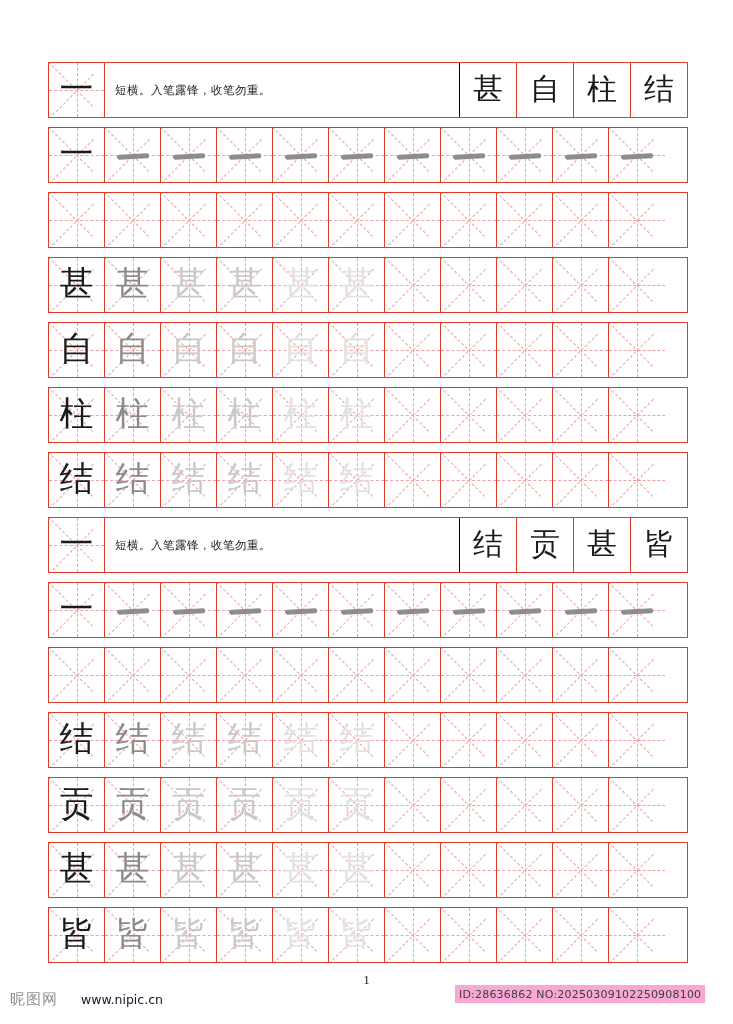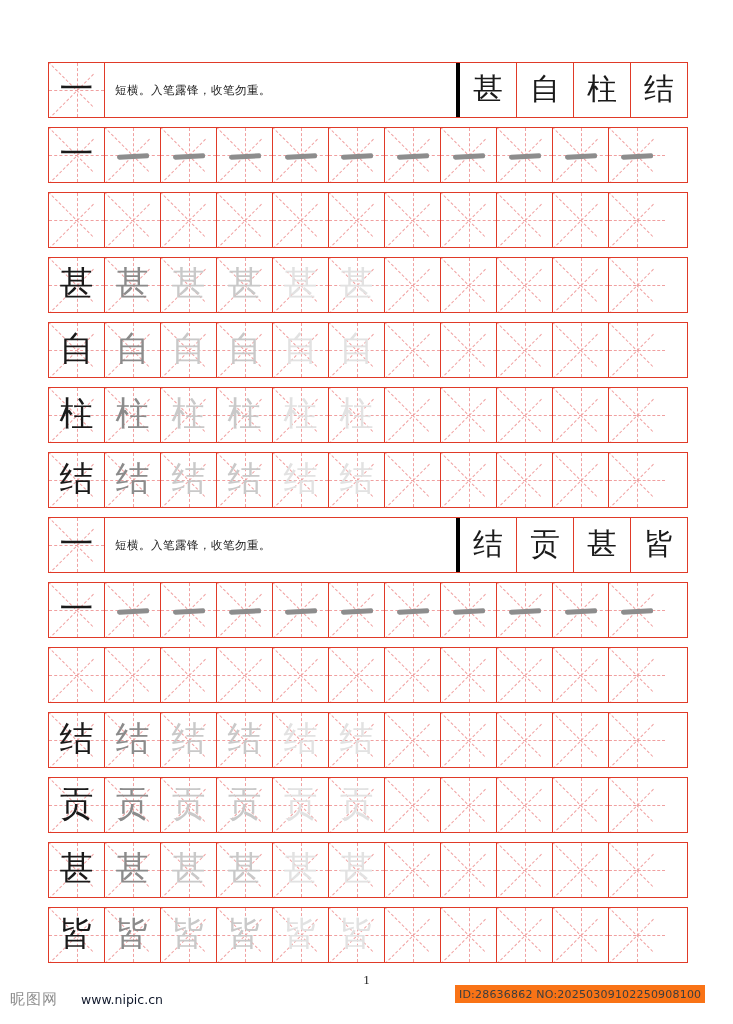--- a/index.html
+++ b/index.html
@@ -103,21 +103,21 @@
   
   .demo-row {
     display: flex;
     margin-bottom: 9px;
     border: 1px solid #e03a28;
     box-sizing: border-box;
     height: 56px;
   }
   .demo-note {
     flex: 1 1 auto;
-    border-right: 4px solid #000000;
+    border-right: 1px solid #000000;
     display: flex;
     align-items: center;
     padding-left: 10px;
     font-size: 11.5px;
     color: #1c1c1c;
     letter-spacing: .5px;
     font-family: "DejaVu Sans", sans-serif;
   }
   .demo-word-cell {
     width: 56px;
@@ -152,21 +152,21 @@
     font-size: 15px;
     color: #8f8f8f;
     letter-spacing: 1px;
   }
   .wm-url { font-size: 12.5px; color: #0f172a; }
   .idbar {
     position: absolute;
     left: 455px;
     top: 985px;
     height: 18px;
-    background: #f97316;
+    background: #f9a8d4;
     color: #3d3d3d;
     font-size: 11px;
     font-family: "DejaVu Sans", sans-serif;
     display: flex;
     align-items: center;
     padding: 0 4px;
     letter-spacing: .2px;
   }
 </style>
 </head>

